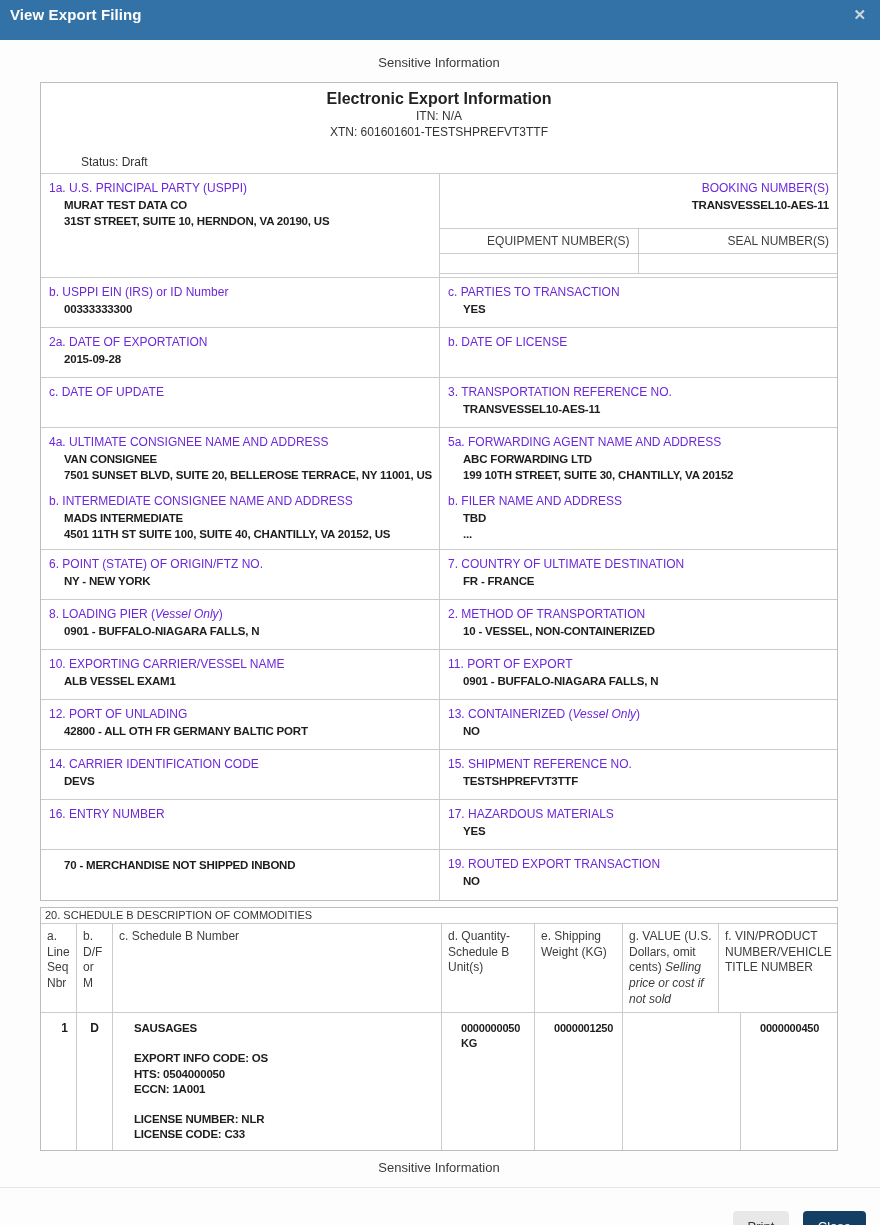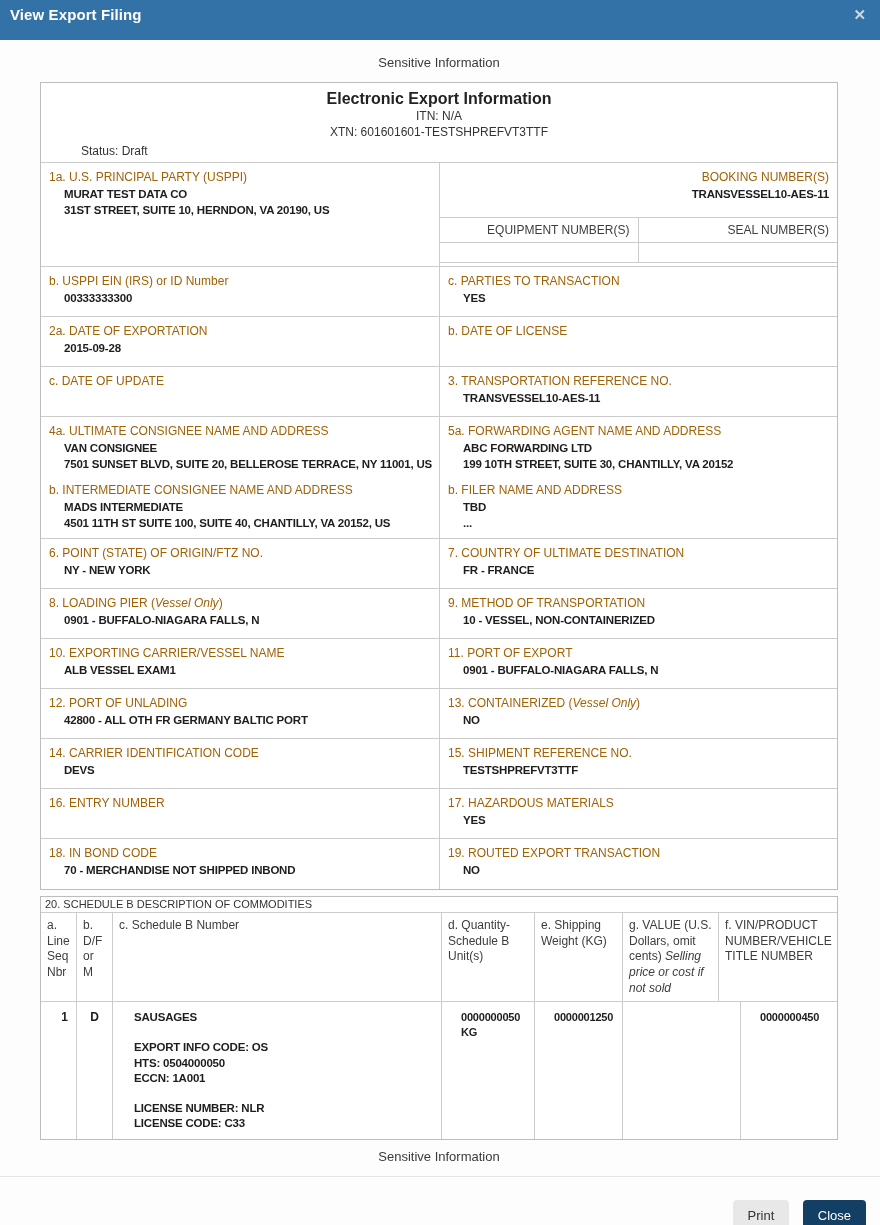--- a/index.html
+++ b/index.html
@@ -28,30 +28,30 @@
   
   .modal-body { padding:0 42px 0 40px; }
   .sensitive { text-align:center; font-size:13px; color:#3a3a3a; }
   .sensitive.top { margin:15px 0 12px; }
   .sensitive.bottom { margin:9px 0 0; }
 
   .eei-box { border:1px solid #bdbdbd; background:#fff; }
   .eei-head { border-bottom:1px solid #ccc; min-height:74px; padding:7px 0 4px; }
   .eei-title { text-align:center; font-size:16px; font-weight:bold; color:#222; margin-bottom:1px; }
   .eei-sub { text-align:center; font-size:12px; color:#333; line-height:1.3; }
-  .eei-status { font-size:12px; color:#333; padding-left:40px; margin-top:4px; }
+  .eei-status { font-size:12px; color:#333; padding-left:40px; margin-top:15px; }
 
   .frow { display:flex; border-bottom:1px solid #ccc; min-height:50px; }
   .frow:last-child { border-bottom:none; }
   .frow.tall-1 { min-height:104px; }
   .frow.tall-2 { min-height:122px; }
   .fcell { width:50%; padding:7px 8px 5px; }
   .fcell.right { border-left:1px solid #ccc; }
   .fcell.nopad { padding:0;text-align:right; }
-  .flabel { font-size:12px; color:#a16207; line-height:1.3; }
+  .flabel { font-size:12px; color:#6d28d9; line-height:1.3; }
   .flabel .it { font-style:italic; }
   .fvalue {
     font-size:11.5px; font-weight:bold; color:#1d1d1d;
     padding-left:15px; line-height:1.4; letter-spacing:-0.2px; min-height:15px;
     white-space:nowrap;
   }
   .fgroup + .fgroup { margin-top:11px; }
 
   
   .booking-sec { height:55px; padding:7px 8px; border-bottom:1px solid #ccc; }
@@ -210,21 +210,21 @@
         <div class="fvalue">FR - FRANCE</div>
       </div>
     </div>
 
     <div class="frow">
       <div class="fcell">
         <div class="flabel"><span>8. LOADING PIER (</span><span class="it">Vessel Only</span><span>)</span></div>
         <div class="fvalue">0901 - BUFFALO-NIAGARA FALLS, N</div>
       </div>
       <div class="fcell right">
-        <div class="flabel">9. METHOD OF TRANSPORTATION</div>
+        <div class="flabel">2. METHOD OF TRANSPORTATION</div>
         <div class="fvalue">10 - VESSEL, NON-CONTAINERIZED</div>
       </div>
     </div>
 
     <div class="frow">
       <div class="fcell">
         <div class="flabel">10. EXPORTING CARRIER/VESSEL NAME</div>
         <div class="fvalue">ALB VESSEL EXAM1</div>
       </div>
       <div class="fcell right">
@@ -261,21 +261,20 @@
         <div class="fvalue"></div>
       </div>
       <div class="fcell right">
         <div class="flabel">17. HAZARDOUS MATERIALS</div>
         <div class="fvalue">YES</div>
       </div>
     </div>
 
     <div class="frow">
       <div class="fcell">
-        <div class="flabel">18. IN BOND CODE</div>
         <div class="fvalue">70 - MERCHANDISE NOT SHIPPED INBOND</div>
       </div>
       <div class="fcell right">
         <div class="flabel">19. ROUTED EXPORT TRANSACTION</div>
         <div class="fvalue">NO</div>
       </div>
     </div>
   </div>
 
   <div class="comm-table">

